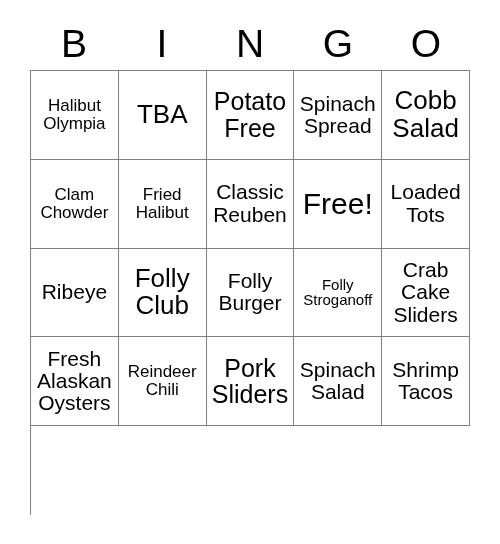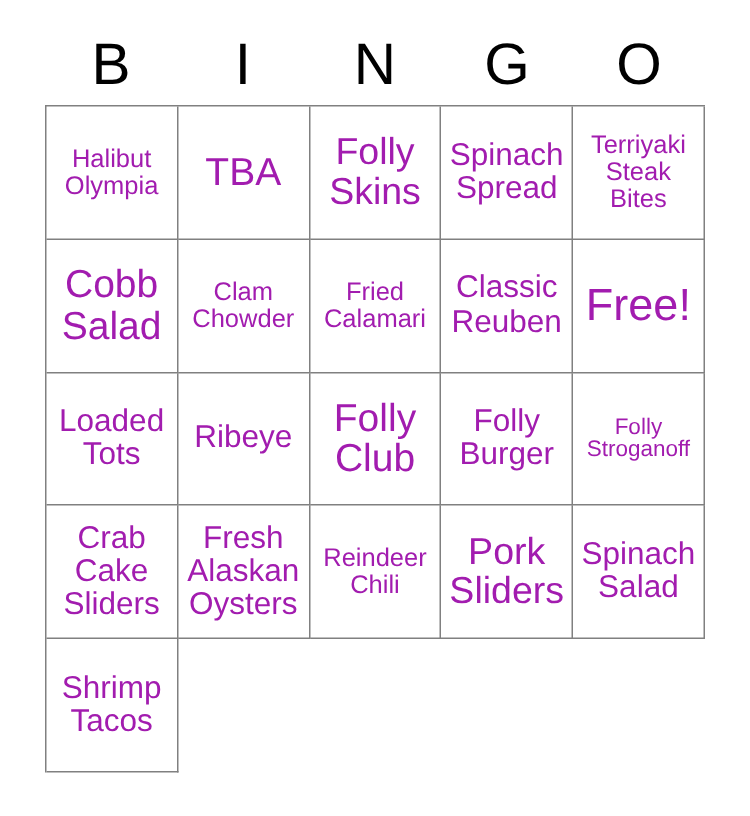--- a/index.html
+++ b/index.html
@@ -63,21 +63,21 @@
     align-items: center;
     justify-content: center;
     text-align: center;
     overflow: hidden;
     padding: 1px 2px;
   }
   .cell-text {
     display: block;
     width: 100%;
     line-height: 1.06;
-    color: #a21caf;
+    color: #000000;
     word-wrap: break-word;
   }
   
   .fs-xl  { font-size: 26px; }
   .fs-lg  { font-size: 25px; }
   .fs-md  { font-size: 21px; }
   .fs-sm  { font-size: 17px; }
   .fs-xs  { font-size: 15px; }
   .free   { font-size: 30px; }
 </style>
@@ -95,36 +95,33 @@
     </div>
 
   <div id="grid">
       <div class="cell">
         <span class="cell-text fs-sm">Halibut Olympia</span>
       </div>
       <div class="cell">
         <span class="cell-text fs-xl">TBA</span>
       </div>
       <div class="cell">
-        <span class="cell-text fs-lg">Folly Skins</span>
+        <span class="cell-text fs-lg">Potato Free</span>
       </div>
       <div class="cell">
         <span class="cell-text fs-md">Spinach Spread</span>
-      </div>
-      <div class="cell">
-        <span class="cell-text fs-sm">Terriyaki Steak Bites</span>
       </div>
       <div class="cell">
         <span class="cell-text fs-xl">Cobb Salad</span>
       </div>
       <div class="cell">
         <span class="cell-text fs-sm">Clam Chowder</span>
       </div>
       <div class="cell">
-        <span class="cell-text fs-sm">Fried Calamari</span>
+        <span class="cell-text fs-sm">Fried Halibut</span>
       </div>
       <div class="cell">
         <span class="cell-text fs-md">Classic Reuben</span>
       </div>
       <div class="cell">
         <span class="cell-text free">Free!</span>
       </div>
       <div class="cell">
         <span class="cell-text fs-md">Loaded Tots</span>
       </div>

